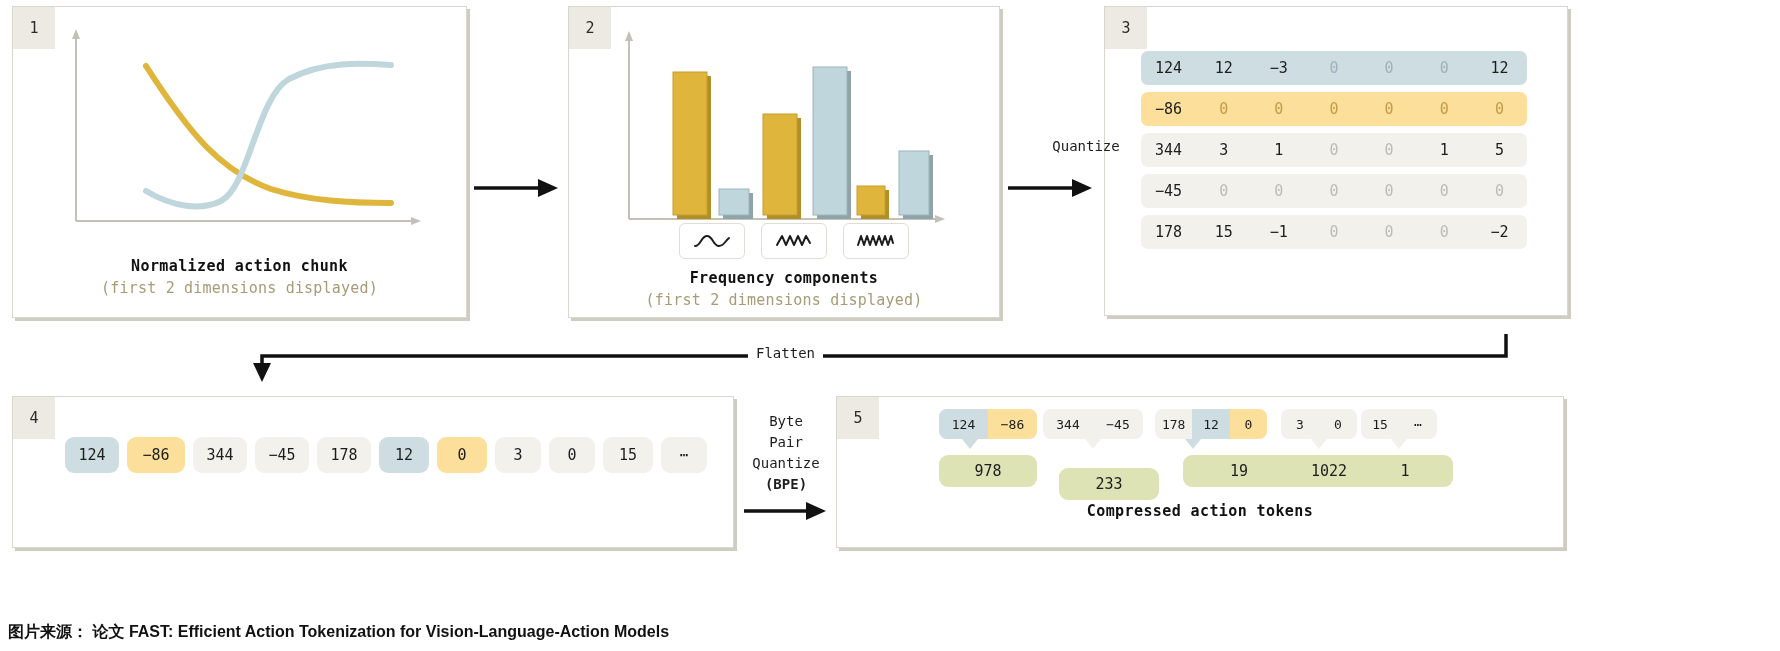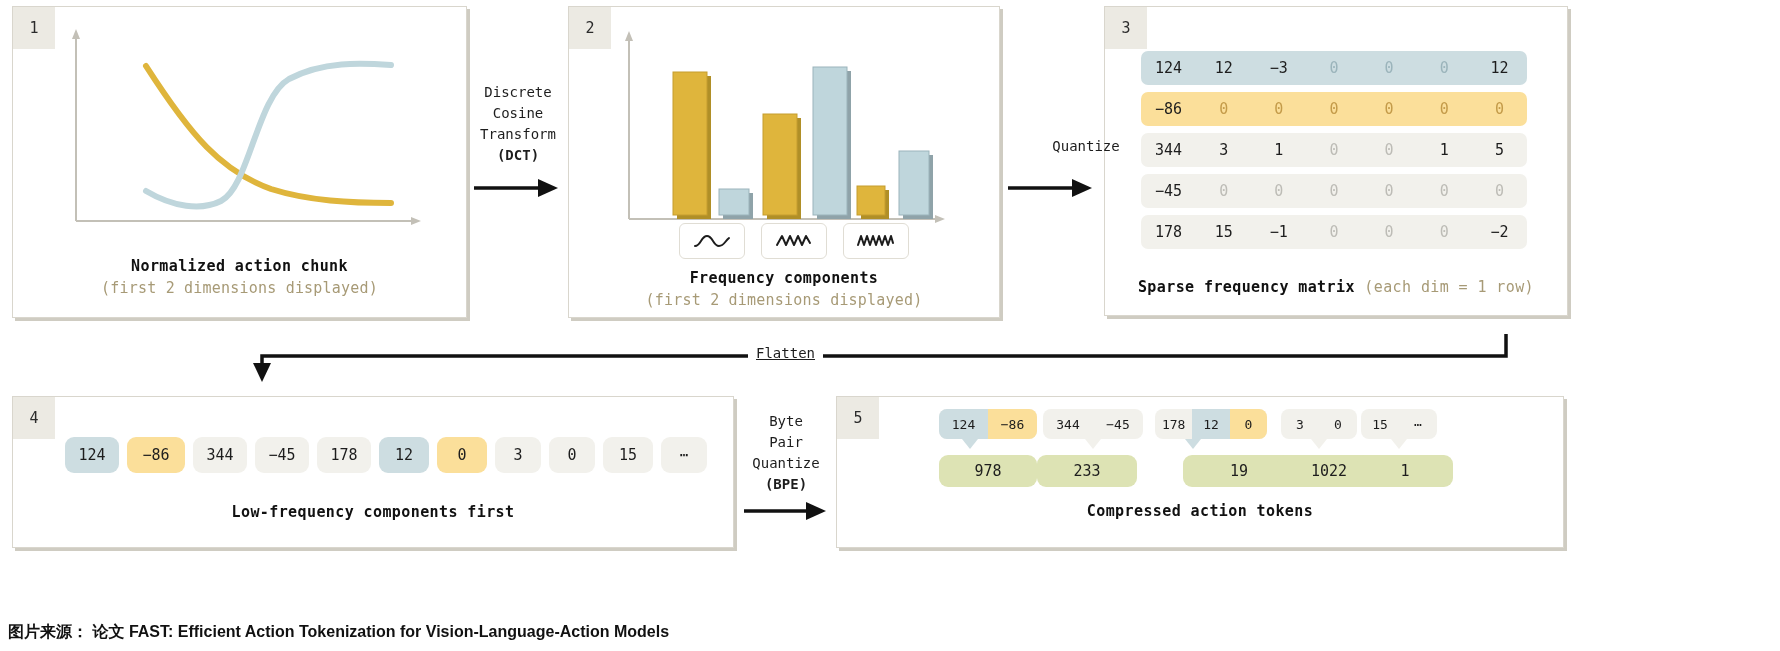--- a/index.html
+++ b/index.html
@@ -58,21 +58,21 @@
   .grp i.y{background:#fbdf9a;}
   .tail{position:absolute;width:0;height:0;border-left:8px solid transparent;
         border-right:8px solid transparent;border-top:10px solid #f2f1ec;}
   .tail.b{border-top-color:#cddde1;}
   .out{position:absolute;top:58px;height:32px;border-radius:9px;background:#dde3b4;
        display:flex;align-items:center;justify-content:center;font-size:15px;color:#1d1d1d;}
 
   
   .alabel{position:absolute;text-align:center;font-size:14px;color:#1d1d1d;line-height:21px;}
   .alabel b{font-weight:bold;}
-  .flatlabel{position:absolute;font-size:14px;color:#1d1d1d;background:#fff;padding:0 8px;text-decoration:underline;}
+  .flatlabel{position:absolute;font-size:14px;color:#1d1d1d;background:#fff;padding:0 8px;}
 
   
   #source{position:absolute;left:8px;top:622px;font-size:16px;font-weight:bold;color:#111;
           font-family:"Liberation Sans",sans-serif;}
   svg{display:block;overflow:visible;}
 </style>
 </head>
 <body>
 
 <div class="stage">
@@ -188,61 +188,54 @@
         <div class="mrow plain" style="top: 208px;">
           <span>178</span>
           <span>15</span>
           <span>−1</span>
           <span class="z">0</span>
           <span class="z">0</span>
           <span class="z">0</span>
           <span>−2</span>
         </div>
       </div>
-    <div class="cap" style="top:271px;">
-      <span>Sparse frequency matrix</span>
-      <span class="dim">(each dim = 1 row)</span>
-    </div>
   </div>
 
   <div class="panel" id="p4">
     <div class="badge">4</div>
     <div id="tokens-host">
         <div class="tok blue" style="left: 52px; width: 54px;">124</div>
         <div class="tok yellow" style="left: 114px; width: 58px;">−86</div>
         <div class="tok plain" style="left: 180px; width: 54px;">344</div>
         <div class="tok plain" style="left: 242px; width: 54px;">−45</div>
         <div class="tok plain" style="left: 304px; width: 54px;">178</div>
         <div class="tok blue" style="left: 366px; width: 50px;">12</div>
         <div class="tok yellow" style="left: 424px; width: 50px;">0</div>
         <div class="tok plain" style="left: 482px; width: 46px;">3</div>
         <div class="tok plain" style="left: 536px; width: 46px;">0</div>
         <div class="tok plain" style="left: 590px; width: 50px;">15</div>
         <div class="tok plain" style="left: 648px; width: 46px;">⋯</div>
       </div>
-    <div class="cap" style="top:106px;">
-      <span>Low-frequency components first</span>
-    </div>
   </div>
 
   <div class="panel" id="p5">
     <div class="badge">5</div>
     <div id="bpe-host">
         <div class="grp" style="left: 102px; width: 98px;">
           <i class="b">124</i>
           <i class="y">−86</i>
         </div>
         <div class="tail b" style="left: 125px; top: 42px;"></div>
         <div class="out" style="left: 102px; width: 98px;">978</div>
         <div class="grp" style="left: 206px; width: 100px;">
           <i>344</i>
           <i>−45</i>
         </div>
         <div class="tail" style="left: 248px; top: 42px;"></div>
-        <div class="out" style="left: 200px; width: 100px;">233</div>
+        <div class="out" style="left: 222px; width: 100px; margin-top: 13px;">233</div>
         <div class="grp" style="left: 318px; width: 112px;">
           <i>178</i>
           <i class="b">12</i>
           <i class="y">0</i>
         </div>
         <div class="tail b" style="left: 348px; top: 42px;"></div>
         <div class="out" style="left: 318px; width: 112px; margin-left: 28px;">19</div>
         <div class="grp" style="left: 444px; width: 76px;">
           <i>3</i>
           <i>0</i>
@@ -254,26 +247,20 @@
           <i>⋯</i>
         </div>
         <div class="tail" style="left: 554px; top: 42px;"></div>
         <div class="out" style="left: 520px; width: 96px;">1</div>
       </div>
     <div class="cap" style="top:105px;">
       <span>Compressed action tokens</span>
     </div>
   </div>
 
-  <div class="alabel" style="left:470px;top:82px;width:96px;">
-    <span>Discrete</span><br>
-    <span>Cosine</span><br>
-    <span>Transform</span><br>
-    <b>(DCT)</b>
-  </div>
   <svg style="position:absolute;left:472px;top:175px;" width="92" height="26">
     <line x1="2" y1="13" x2="70" y2="13" stroke="#111" stroke-width="3.5"></line>
     <polygon points="86,13 66,4 66,22" fill="#111"></polygon>
   </svg>
 
   <div class="alabel" style="left:1036px;top:136px;width:100px;">
     <span>Quantize</span>
   </div>
   <svg style="position:absolute;left:1006px;top:175px;" width="92" height="26">
     <line x1="2" y1="13" x2="70" y2="13" stroke="#111" stroke-width="3.5"></line>

